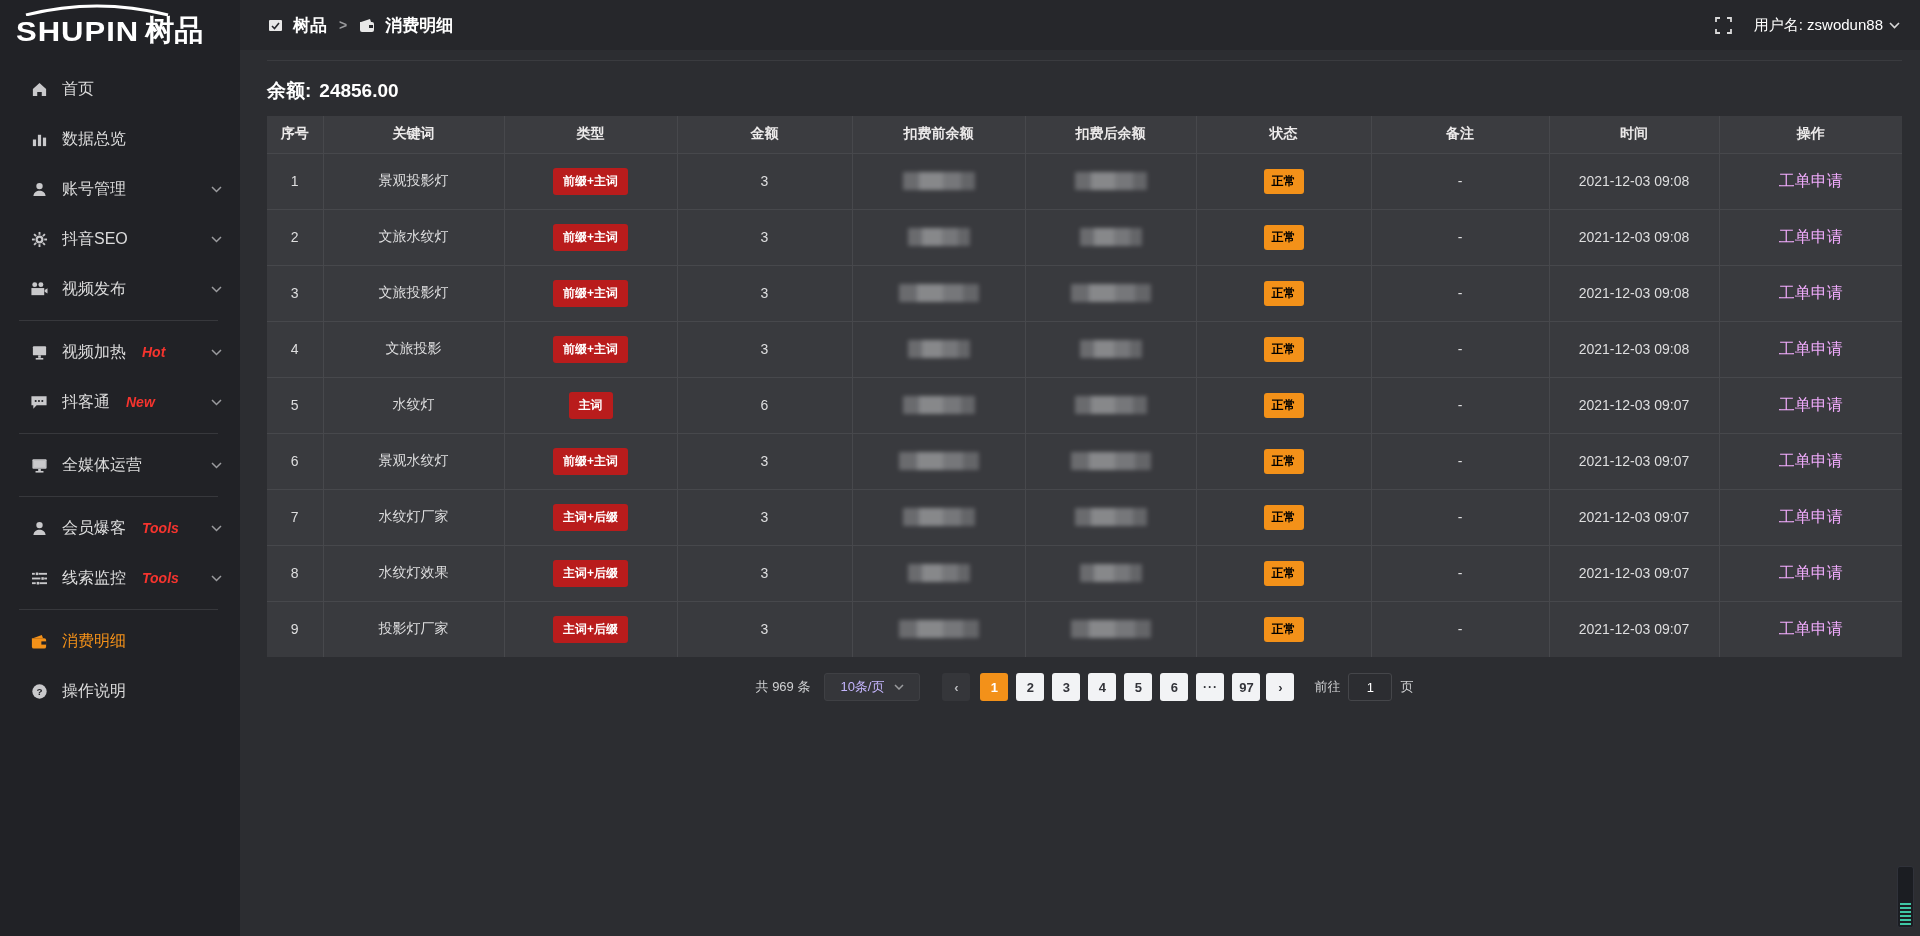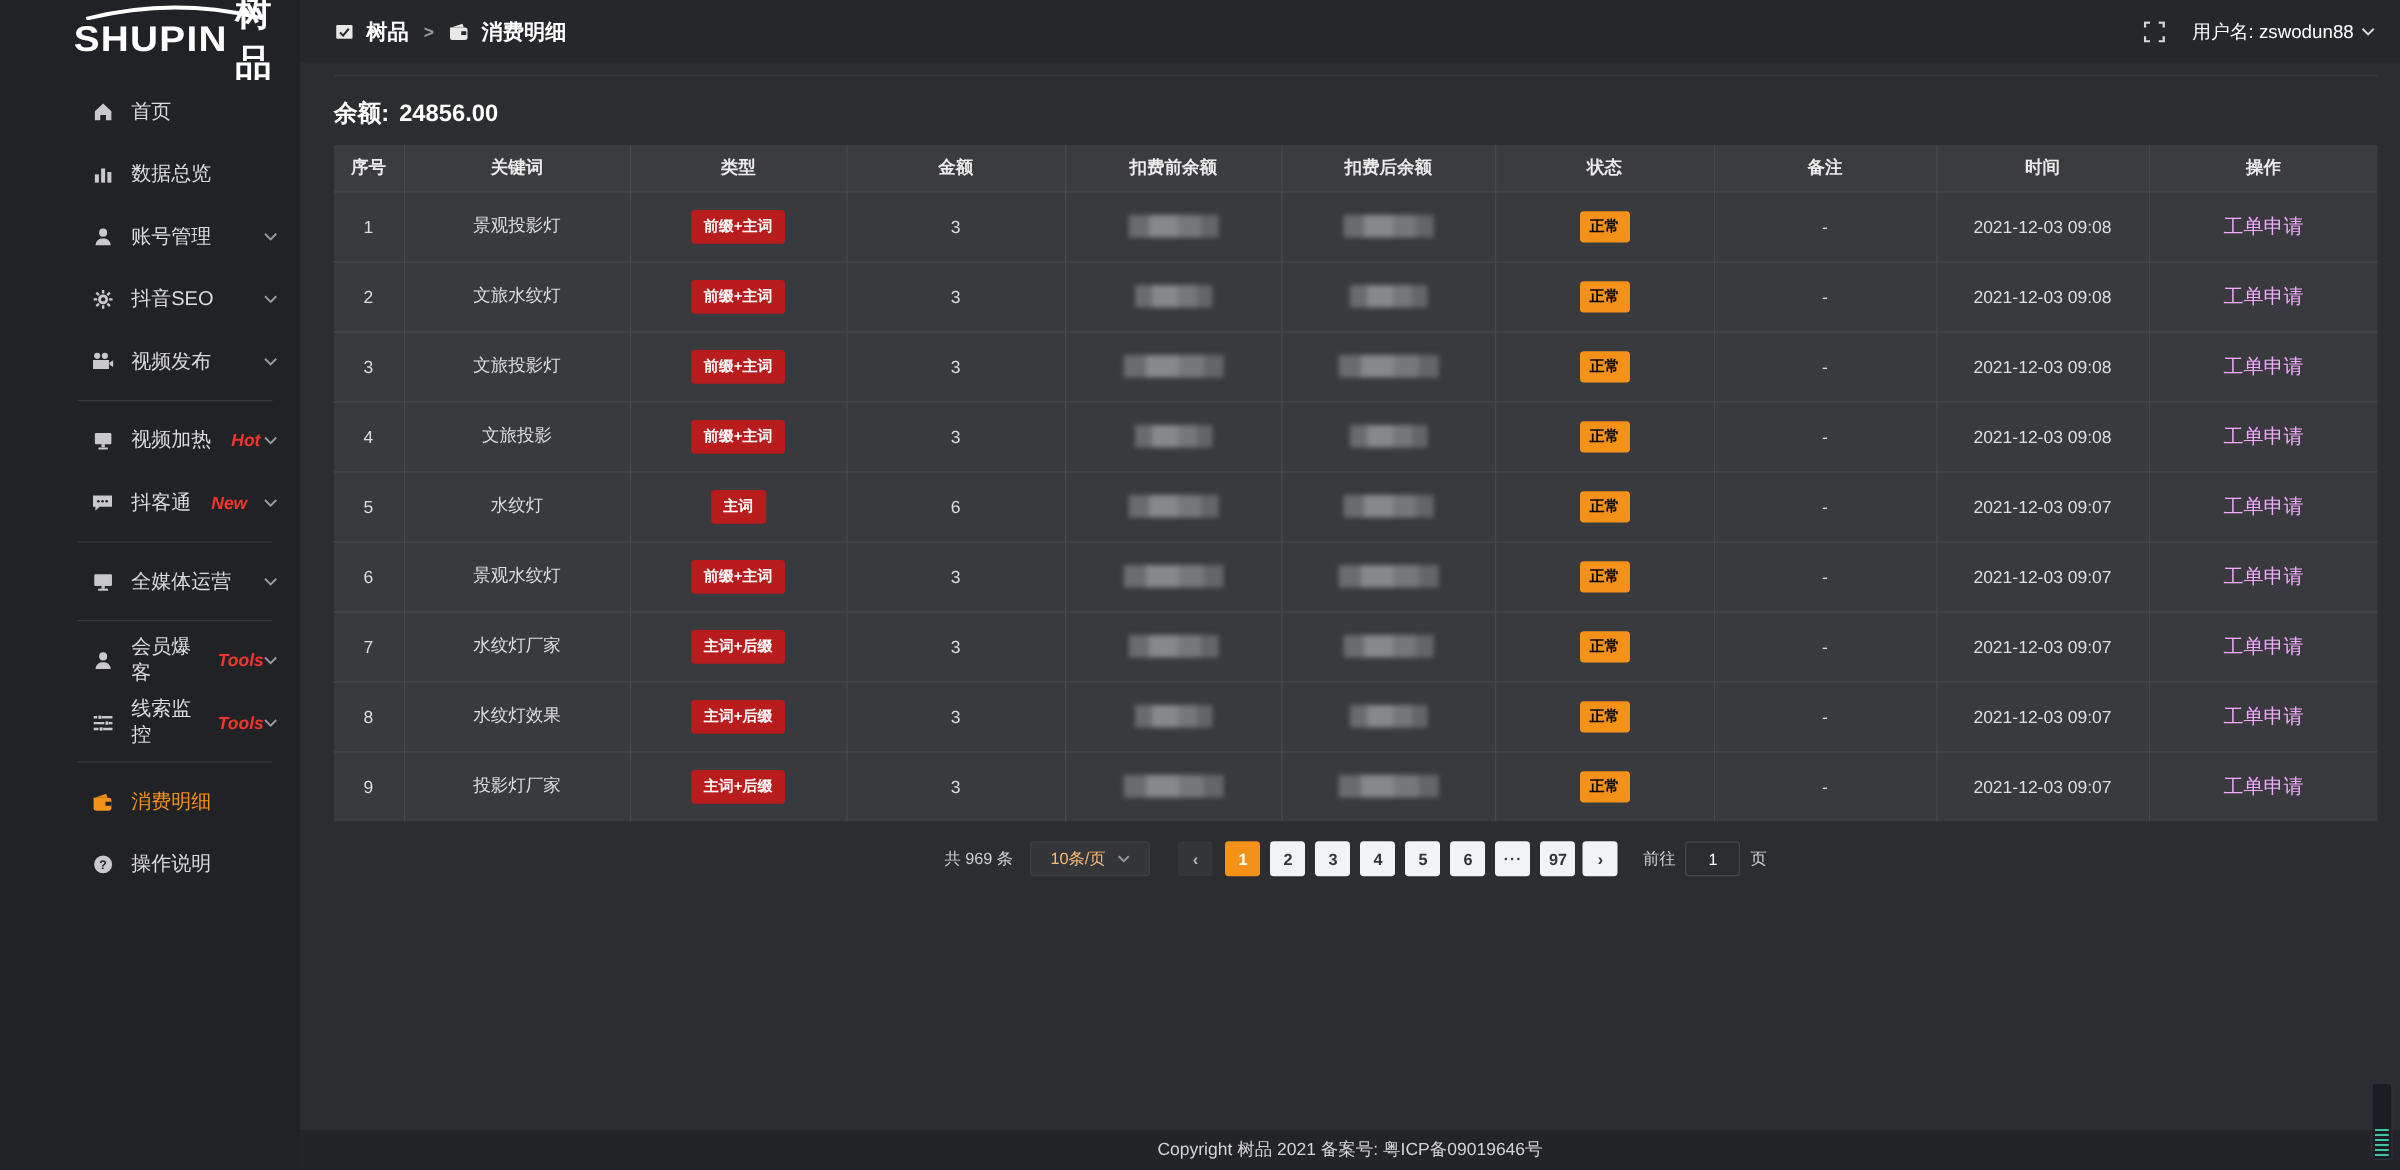--- a/index.html
+++ b/index.html
@@ -1,21 +1,21 @@
 <!DOCTYPE html>
 <html><head>
 <meta charset="utf-8">
 <style>
   * { margin:0; padding:0; box-sizing:border-box; }
   html,body { width:1920px; height:936px; overflow:hidden; background:#2c2d31;
     font-family:"Liberation Sans","DejaVu Sans",sans-serif; }
   .app { display:flex; width:1920px; height:936px; }
 
   
-  .sidebar { width:240px; height:100%; background:#212226; flex:0 0 240px;padding-left:43px; }
+  .sidebar { width:240px; height:100%; background:#212226; flex:0 0 240px; }
   .logo { height:62px; display:flex; align-items:center; padding-left:16px; position:relative; }
   .logo-en { color:#fff; font-size:31px; font-weight:bold; letter-spacing:1px;
     transform:scaleY(.92); line-height:1; }
   .logo-cn { color:#fff; font-size:29px; font-weight:bold; margin-left:6px; }
   .logo-arc { position:absolute; left:22px; top:4px; }
   .nav { padding-top:2px; }
   .nav-item { height:50px; display:flex; align-items:center; padding:0 18px 0 30px;
     cursor:pointer; color:#dcdcdc; }
   .nav-item .nv-icon { width:18px; height:18px; display:inline-flex; margin-right:14px;
     align-items:center; justify-content:center; flex:0 0 18px; }
@@ -63,21 +63,21 @@
   .masked { display:inline-block; height:18px; width:72px; border-radius:1px; opacity:.8;
     background:linear-gradient(90deg,#77787b 0 22%,#9b9c9e 22% 55%,#86878a 55% 80%,#6f7073 80%);
     filter:blur(2px); vertical-align:middle; }
   tr:nth-child(2n) .masked { width:62px; }
   tr:nth-child(3n) .masked { width:80px; }
   .action-link { color:#f0abfc; font-size:16px; cursor:pointer; }
 
   
   .pagination { display:flex; align-items:center; justify-content:center; margin-top:16px; gap:6px; }
   .pg-total { color:#cfd0d2; font-size:13px; margin-right:8px; }
-  .pg-size { background:#35363a; color:#fdba74; font-size:13px; height:28px; min-width:96px;
+  .pg-size { background:#35363a; color:#c4b5fd; font-size:13px; height:28px; min-width:96px;
     display:inline-flex; align-items:center; justify-content:center; gap:10px;
     border:1px solid #3f4044; border-radius:3px; padding:0 10px; cursor:pointer; margin-right:16px; }
   .pg-btn { min-width:28px; height:28px; display:inline-flex; align-items:center; justify-content:center;
     background:#f2f3f5; color:#33343a; font-size:13px; font-weight:bold; border-radius:3px;
     cursor:pointer; padding:0 4px; }
   .pg-btn.prev { background:#35363a; color:#b9babd; margin-right:4px; }
   .pg-btn.active { background:#f39119; color:#fff; }
   .pg-btn.ellipsis { letter-spacing:1px; font-size:12px; }
   .pg-jump { display:flex; align-items:center; gap:8px; margin-left:14px; color:#cfd0d2; font-size:13px; }
   .pg-jump .jump-input { width:44px; height:28px; background:#2c2d31; border:1px solid #45464a;
@@ -515,21 +515,18 @@
           </span>
         <span class="pg-btn">›</span>
         <span class="pg-jump">
           <span>前往</span>
           <input class="jump-input" value="1" style="">
           <span>页</span>
         </span>
       </div>
     </div>
 
-    <div class="footer">
-      <span>Copyright 树品 2021 备案号: 粤ICP备09019646号</span>
-    </div>
 
     <div class="scroll-widget">
       <span class="teal"></span>
     </div>
   </div>
 </div>
 
 </body></html>

